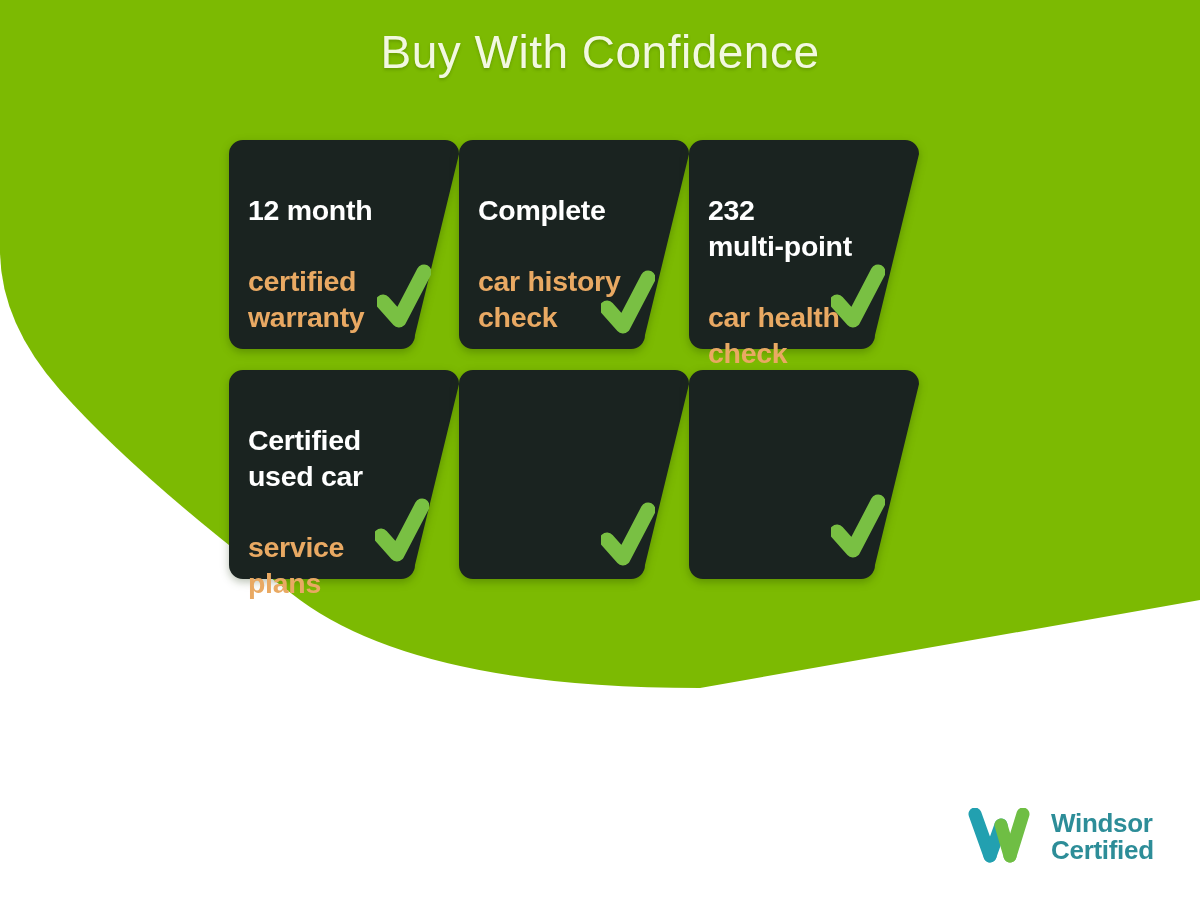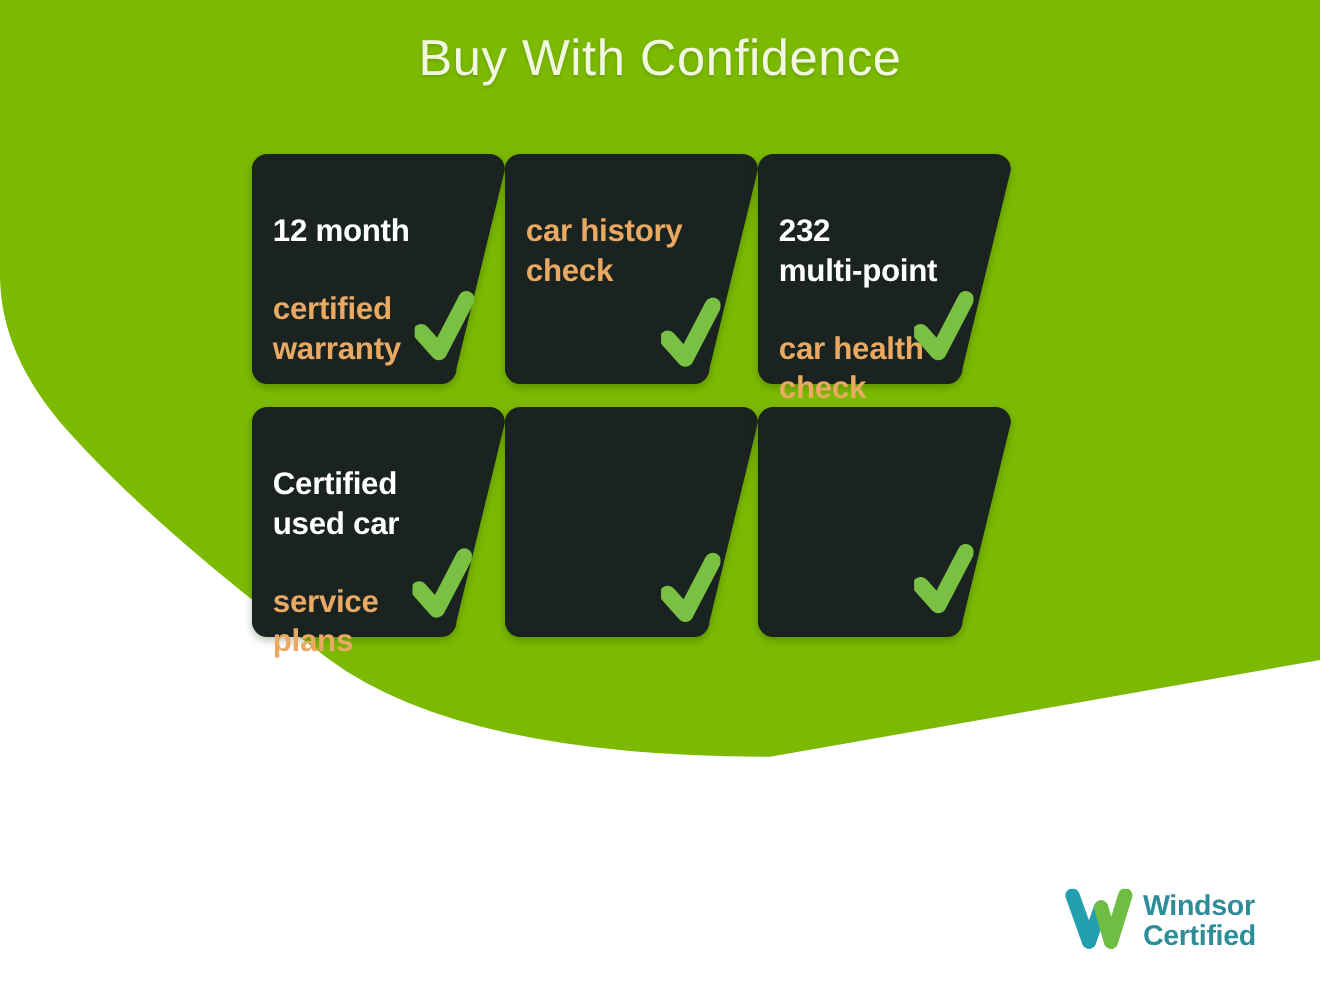--- a/index.html
+++ b/index.html
@@ -85,21 +85,21 @@
     height: 66px;
   }
 
   
   .logo {
     position: absolute;
     left: 968px;
     top: 808px;
     display: flex;
     align-items: center;
-    gap: 9px;
+    gap: 21px;
   }
   .logo-mark { width: 62px; height: 58px; flex: none; }
   .logo-words {
     font-size: 26px;
     font-weight: 700;
     line-height: 1.03;
     color: #2d8d98;
     letter-spacing: -0.3px;
   }
   .logo-words span { display: block; }
@@ -132,20 +132,21 @@
         <svg class="tick" style="left:148px; top:124px;" viewBox="0 0 54 66">
           <path d="M6,38 L22,56 L47,8" fill="none" stroke="#79c043" stroke-width="15" stroke-linecap="round" stroke-linejoin="round"></path>
         </svg>
       </div>
 
       <div class="card">
         <svg class="card-shape" viewBox="0 0 230 209">
           <path d="M14,0 H216 A14,14 0 0 1 230,14 L186,195 A14,14 0 0 1 172,209 H14 A14,14 0 0 1 0,195 V14 A14,14 0 0 1 14,0 Z" fill="#1a2320"></path>
         </svg>
         <div class="card-text">
+          <span class="t-white">Complete</span>
           <span class="t-amber">car history
 check</span>
         </div>
         <svg class="tick" style="left:142px; top:130px;" viewBox="0 0 54 66">
           <path d="M6,38 L22,56 L47,8" fill="none" stroke="#79c043" stroke-width="15" stroke-linecap="round" stroke-linejoin="round"></path>
         </svg>
       </div>
 
       <div class="card">
         <svg class="card-shape" viewBox="0 0 230 209">

